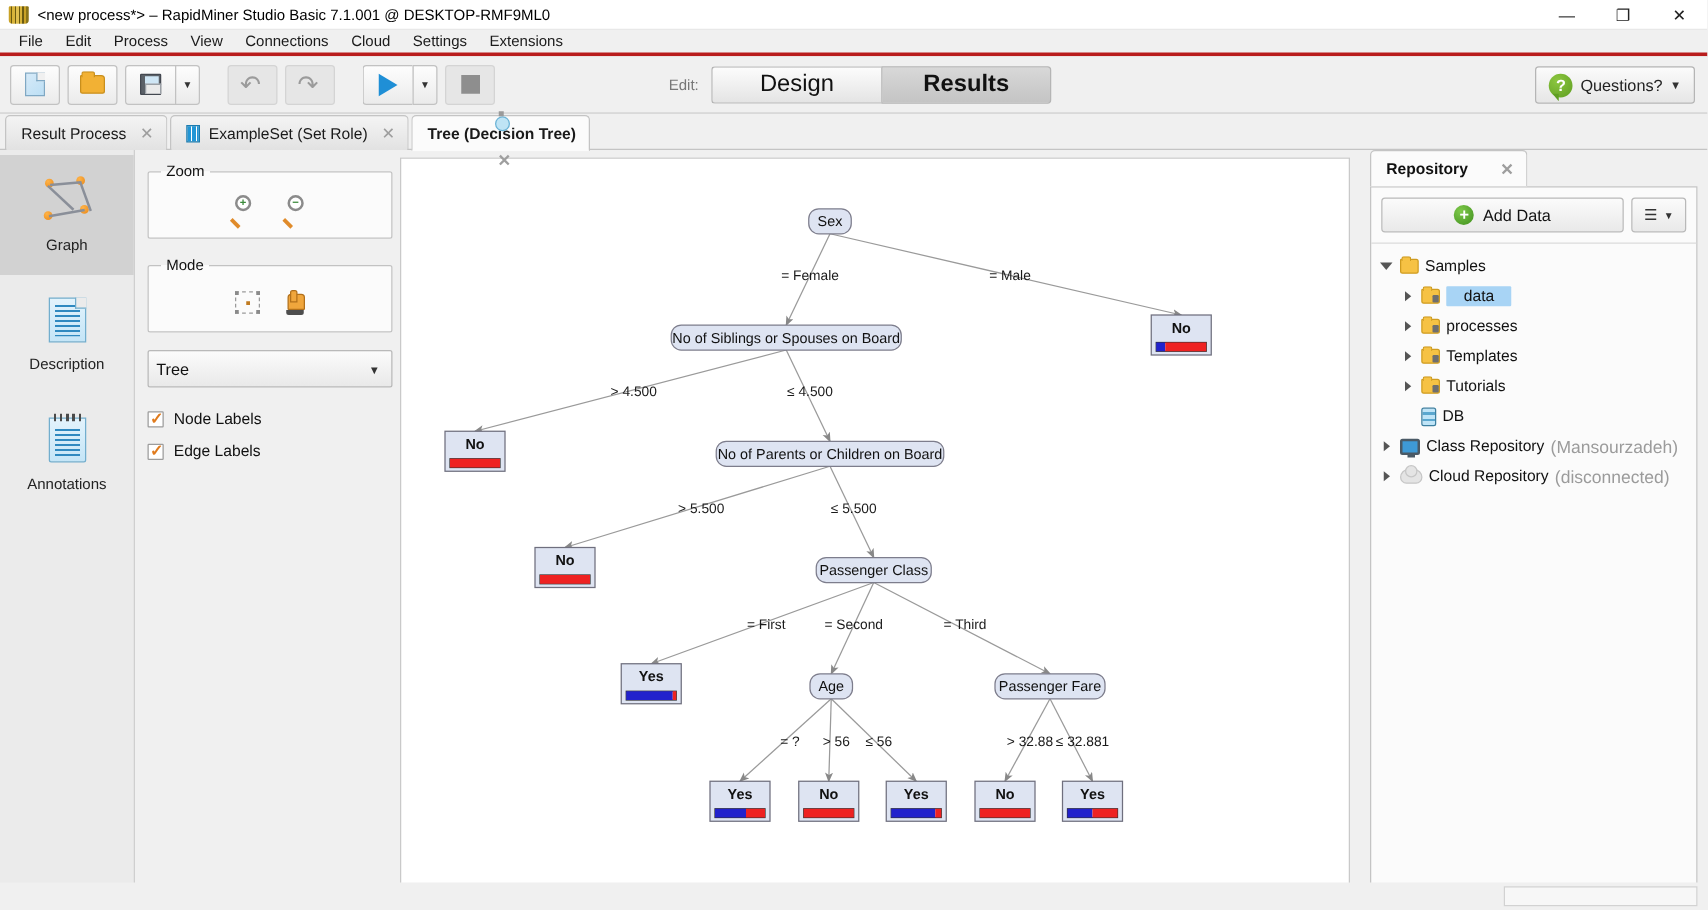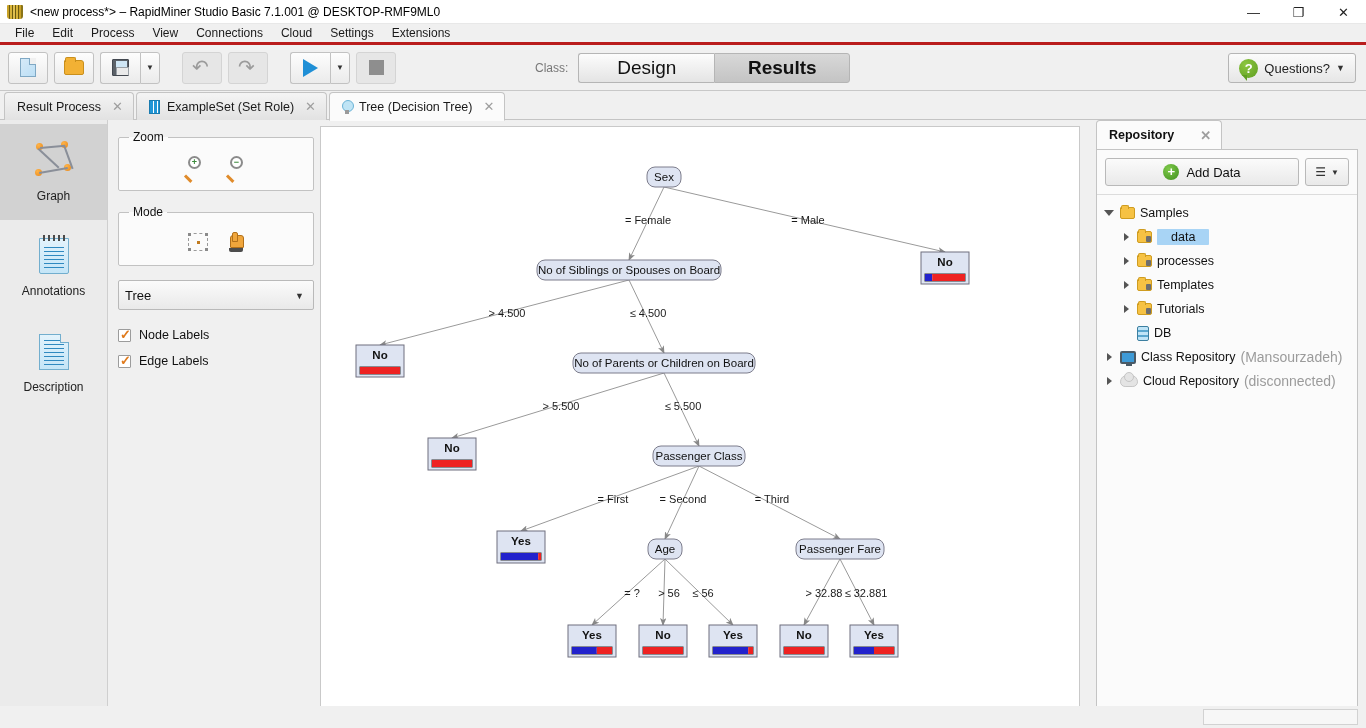--- a/index.html
+++ b/index.html
@@ -138,22 +138,22 @@
     content:''; position:absolute; left:0; right:0; bottom:0; height:1px; background:#c4c4c4;
   }
   .tab {
     height: 28px; display: flex; align-items: center; gap: 7px;
     padding: 0 10px 0 12px; font-size: 12.5px; color: #1a1a1a;
     background: linear-gradient(#f4f4f4,#e2e2e2);
     border: 1px solid #c4c4c4; border-bottom: none;
     border-radius: 4px 4px 0 0; margin-right: 2px; position: relative; z-index: 1;
   }
   .tab.active {
-    background: #fbfbfb; font-weight: normal; z-index: 3;
-    border-bottom: 1px solid #fbfbfb; margin-bottom: -1px; height: 29px;
+    background: #fbfbfb; font-weight: bold; z-index: 3;
+    border-bottom: 1px solid #fbfbfb; margin-bottom: -1px; height: 29px; flex-direction: column;
   }
   .tab-x { color: #9e9e9e; font-size: 13px; margin-left: 4px; }
   .ico-exampleset {
     width: 11px; height: 14px;
     background: repeating-linear-gradient(90deg,#2196d6 0 3px,#ffffff 3px 4px);
     border: 1px solid #1b7cb0;
   }
   .ico-bulb {
     width: 10px; height: 14px; position: relative;
   }
@@ -431,21 +431,21 @@
     <div class="tb-btn">
       <span class="icon-play"></span>
     </div>
     <div class="tb-arrow">▼</div>
   </div>
   <div class="tb-btn flat">
     <span class="icon-stop"></span>
   </div>
 
   <div class="views-wrap">
-    <span class="views-label">Class:</span>
+    <span class="views-label">Edit:</span>
     <div class="view-btn first">Design</div>
     <div class="view-btn last active">Results</div>
   </div>
 
   <div class="questions-btn">
     <span class="q-bubble">?</span>
     <span>Questions?</span>
     <span class="caret">▼</span>
   </div>
 </div>
@@ -477,26 +477,26 @@
           <i></i>
           <i></i>
         <u style="left:7px;  top:6px;  width:25px; transform:rotate(-5deg);"></u>
         <u style="left:6px;  top:7px;  width:28px; transform:rotate(43deg);"></u>
         <u style="left:32px; top:4px;  width:25px; transform:rotate(70deg);"></u>
         <u style="left:6px;  top:31px; width:29px; transform:rotate(-10deg);"></u>
       </span>
       <span>Graph</span>
     </div>
     <div class="vitem">
+      <span class="ico-doc"></span>
+      <span>Description</span>
+    </div>
+    <div class="vitem">
       <span class="ico-notepad"></span>
       <span>Annotations</span>
-    </div>
-    <div class="vitem">
-      <span class="ico-doc"></span>
-      <span>Description</span>
     </div>
   </div>
 
   <div class="gcontrols">
     <fieldset class="grp">
       <legend>Zoom</legend>
       <div class="grp-row">
         <span class="magnifier">
           <span class="lens">+</span>
           <span class="handle"></span>

